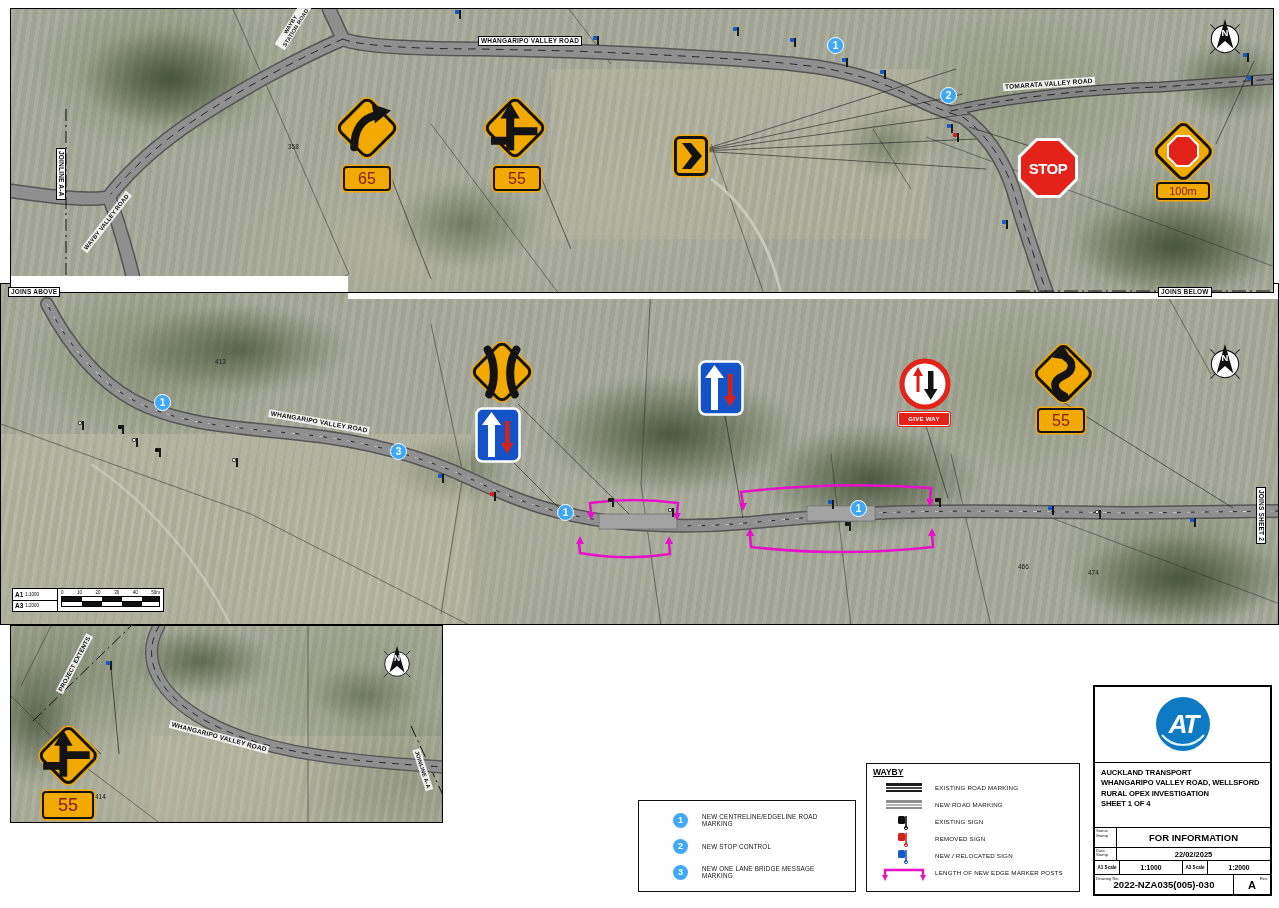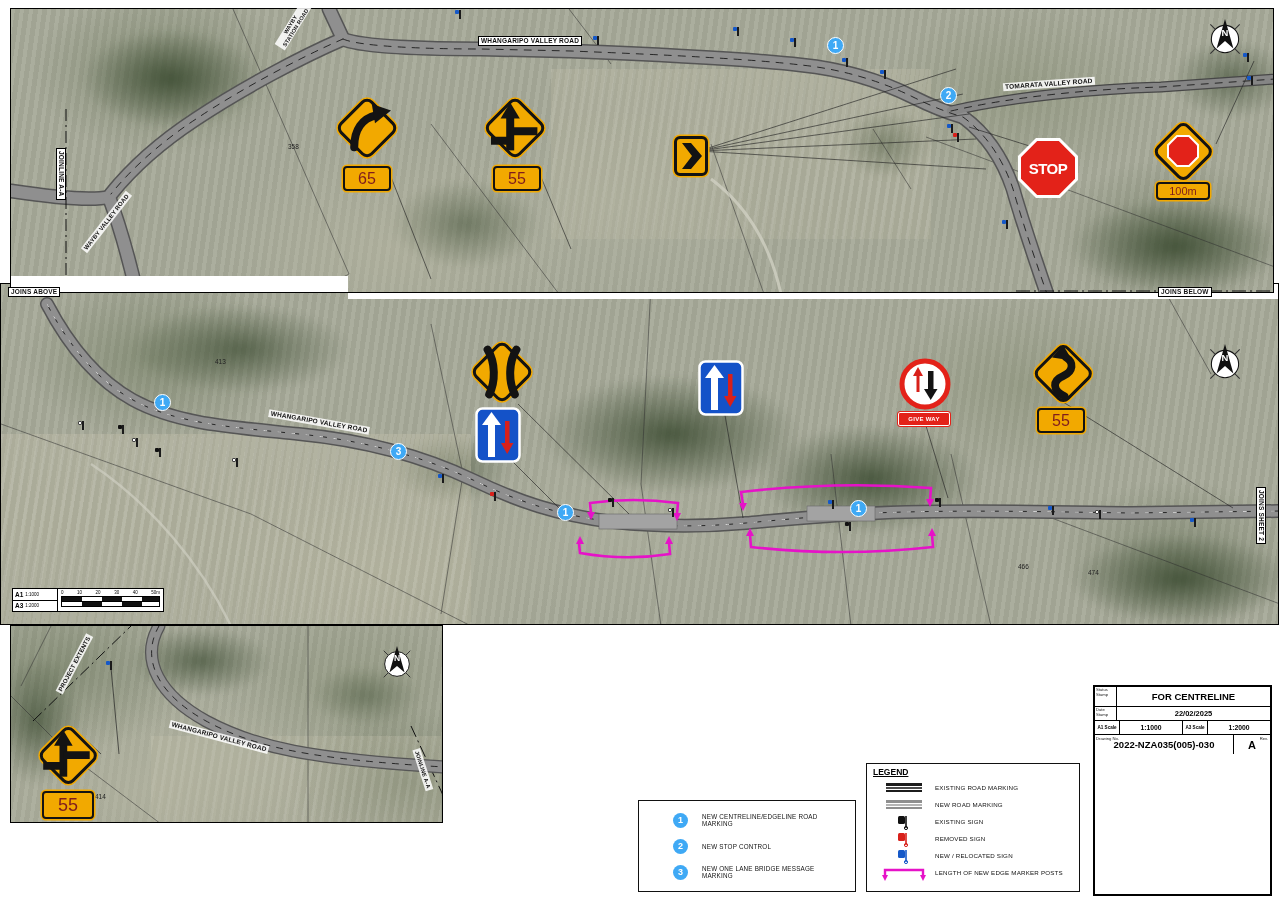--- a/index.html
+++ b/index.html
@@ -575,21 +575,21 @@
       <span class="note-circ">2</span>
       <span class="note-txt">NEW STOP CONTROL</span>
     </div>
     <div class="note-row">
       <span class="note-circ">3</span>
       <span class="note-txt">NEW ONE LANE BRIDGE MESSAGE MARKING</span>
     </div>
   </div>
 
   <div id="legend">
-    <div class="lg-title">LEGEND</div>
+    <div class="lg-title">WAYBY</div>
     <div class="lg-row">
       <span class="lg-sym">
           <span class="rm rm-ex">
             <i></i>
             <i></i>
             <i></i>
           </span>
         </span>
       <span class="lg-txt">EXISTING ROAD MARKING</span>
     </div>
@@ -639,23 +639,36 @@
             <path d="M4,12 L4,5 L42,5 L42,12" stroke="#E612C8" stroke-width="2.4" fill="none"></path>
             <polygon points="1,10 7,10 4,16" fill="#E612C8"></polygon>
             <polygon points="39,10 45,10 42,16" fill="#E612C8"></polygon>
           </svg>
         </span>
       <span class="lg-txt">LENGTH OF NEW EDGE MARKER POSTS</span>
     </div>
   </div>
 
   <div id="titleblock">
+    <div class="tb-logo">
+      <svg width="58" height="58" viewBox="0 0 58 58">
+        <circle cx="29" cy="29" r="27" fill="#0E7AC4"></circle>
+        <text x="29" y="38" text-anchor="middle" font-size="26" font-weight="bold" font-style="italic" fill="#fff" letter-spacing="-2">AT</text>
+        <path d="M8,40 A27 27 0 0 0 50,40" fill="none" stroke="#fff" stroke-width="2" opacity=".9"></path>
+      </svg>
+    </div>
+    <div class="tb-text">
+      <div>AUCKLAND TRANSPORT</div>
+      <div>WHANGARIPO VALLEY ROAD, WELLSFORD</div>
+      <div>RURAL OPEX INVESTIGATION</div>
+      <div>SHEET 1 OF 4</div>
+    </div>
     <div class="tb-row tb-status">
       <span class="tb-lab">Status Stamp</span>
-      <span class="tb-val">FOR CENTRELINE</span>
+      <span class="tb-val">FOR INFORMATION</span>
     </div>
     <div class="tb-row tb-date">
       <span class="tb-lab">Date Stamp</span>
       <span class="tb-val">22/02/2025</span>
     </div>
     <div class="tb-row tb-scale">
       <span class="sc-lab">A1 Scale</span>
       <span class="sc-val">1:1000</span>
       <span class="sc-lab">A3 Scale</span>
       <span class="sc-val">1:2000</span>

